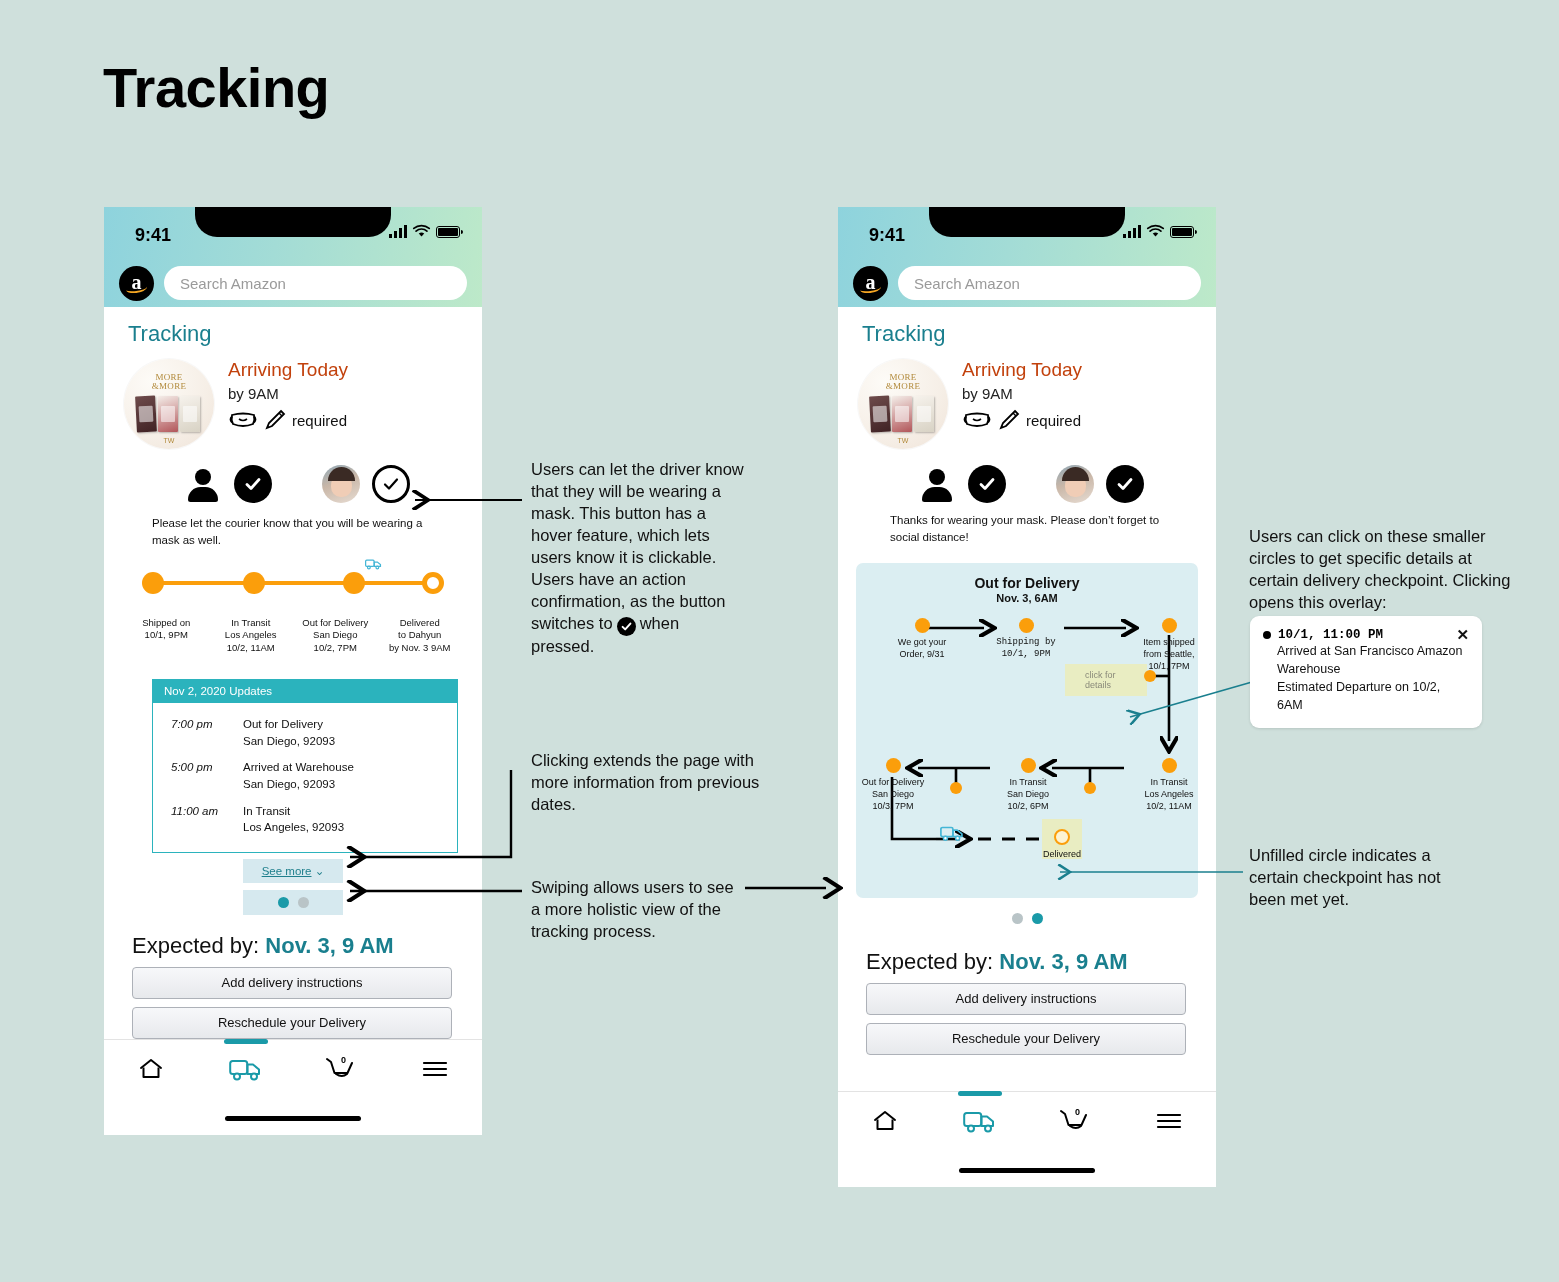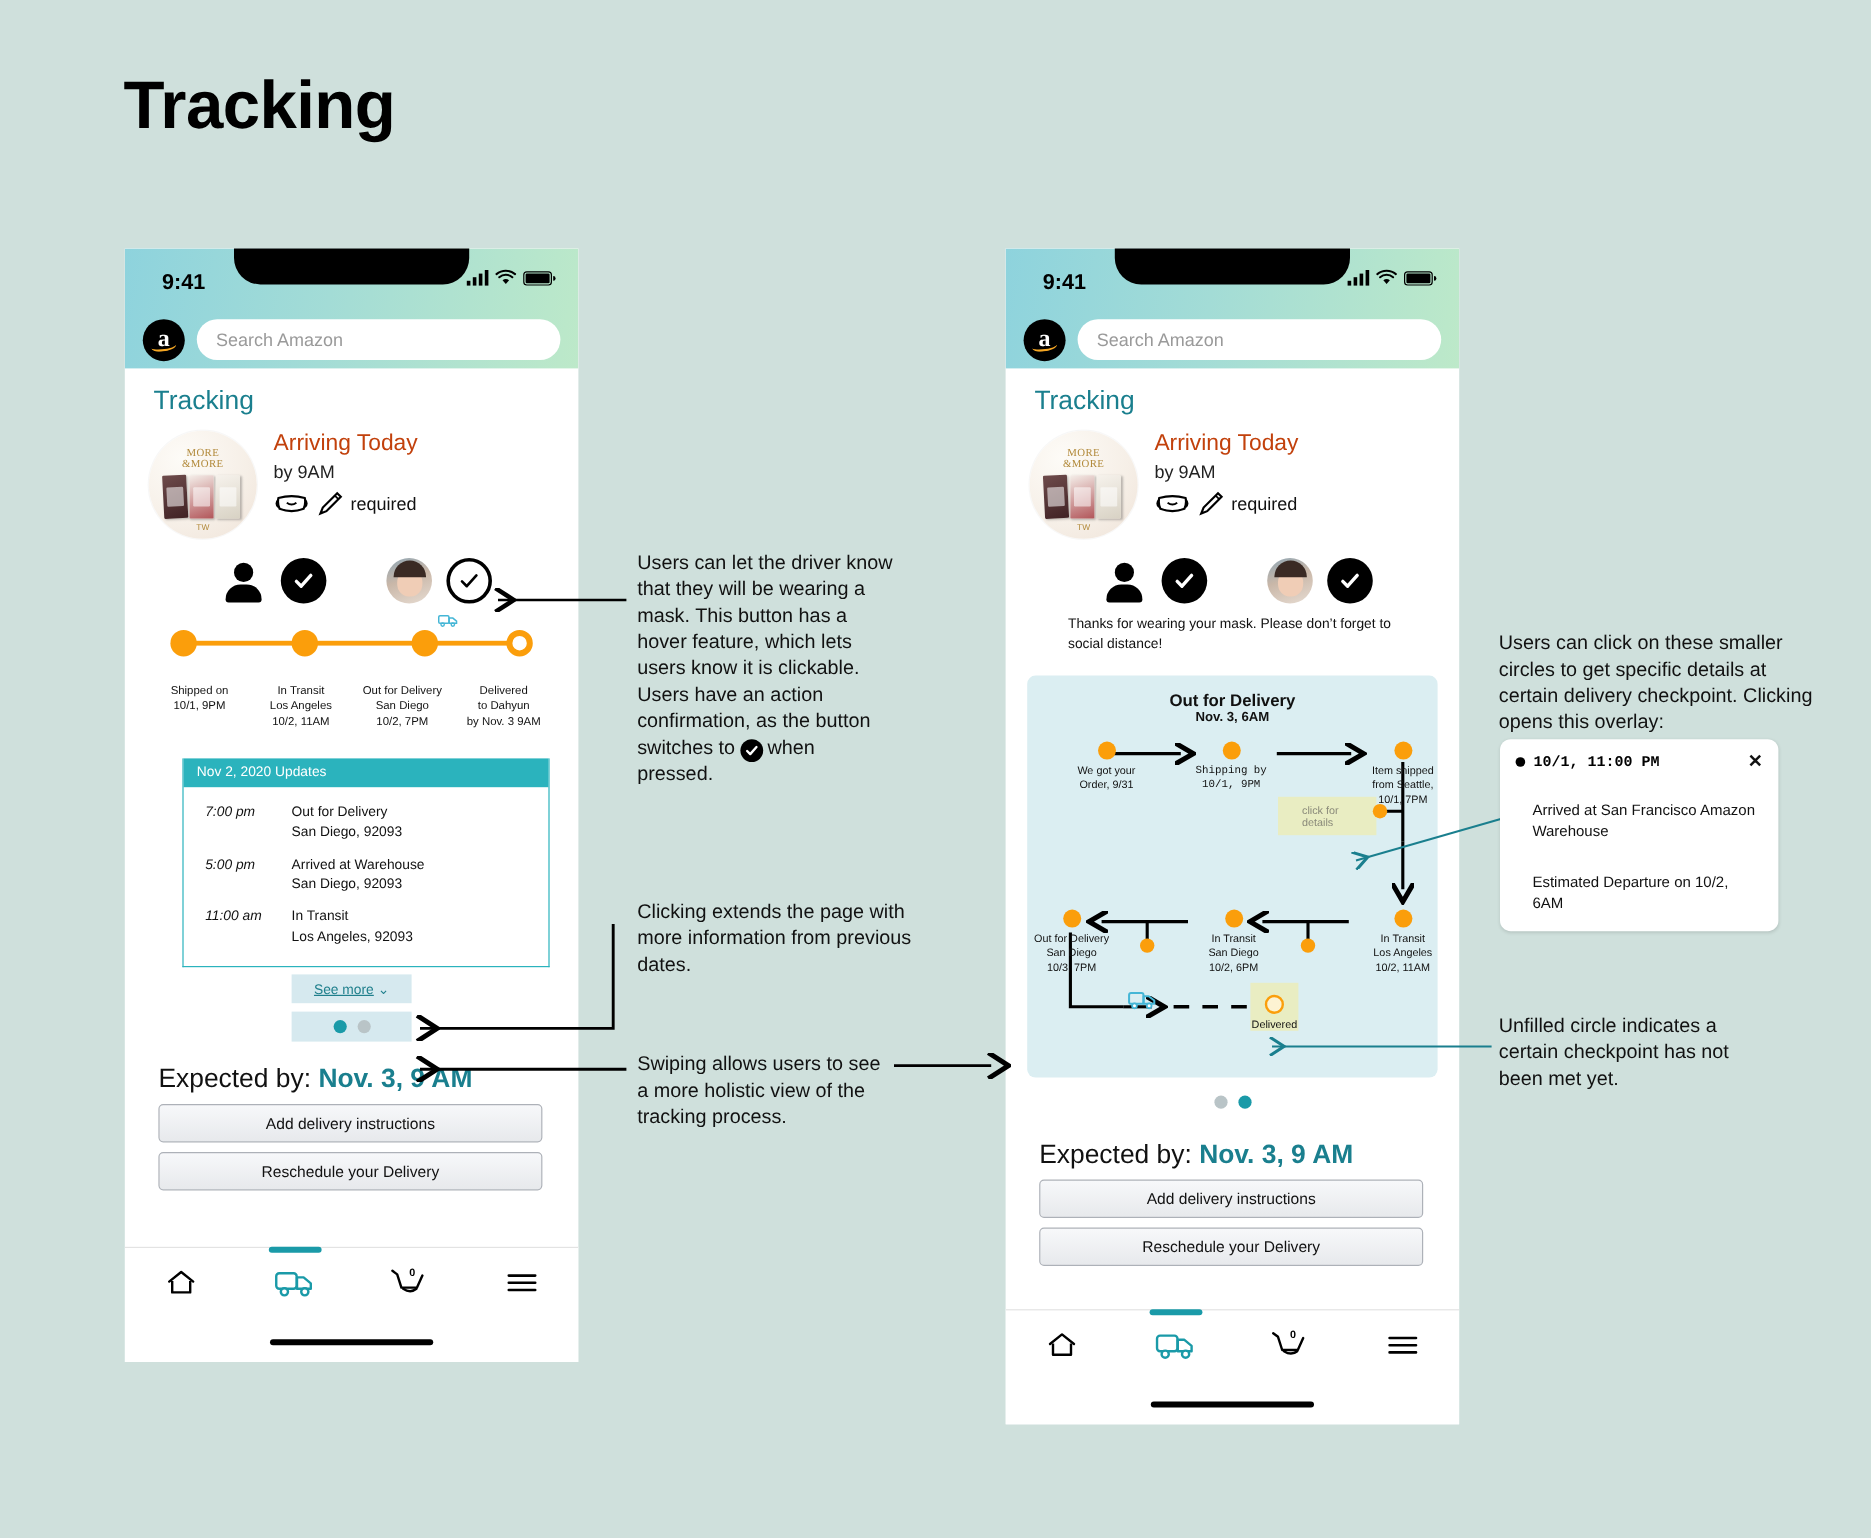--- a/index.html
+++ b/index.html
@@ -185,21 +185,21 @@
 
   
   .overlay{
     position:absolute; left:1250px; top:616px; width:232px; background:#fff; border-radius:9px;
     padding:11px 13px 14px 13px; box-shadow:0 1px 3px rgba(0,0,0,.12);
   }
   .ov-head{ display:flex; align-items:center; gap:7px; }
   .ov-bullet{ width:8px; height:8px; border-radius:50%; background:#000; flex:0 0 auto;}
   .ov-time{ font-size:12.5px; font-weight:bold; color:#000000; flex:1 1 auto;font-family:Liberation Mono, monospace;}
   .ov-close{ font-size:15px; font-weight:bold; color:#111; line-height:1; cursor:pointer;}
-  .ov-p{ font-size:12.5px; color:#111; line-height:1.4; margin-top:25px; padding-left:14px;}
+  .ov-p{ font-size:12.5px; color:#111; line-height:1.4; margin-top:1px; padding-left:14px;}
 
   svg{ display:block; overflow:visible; }
   .anno-svg{ position:absolute; left:0; top:0; width:1559px; height:1282px; pointer-events:none;}
 </style>
 </head>
 <body>
 
 <div class="page-title">Tracking</div>
 
 <div class="phone" id="phone-left">
@@ -274,20 +274,21 @@
       </div>
       <div class="icon-gap"></div>
       <div class="avatar"></div>
       <div class="circ outline">
         <svg width="20" height="20" viewBox="0 0 20 20">
           <path d="M4 10.5 l4 4 l8 -9" stroke="#000" stroke-width="2.2" fill="none" stroke-linecap="round" stroke-linejoin="round"></path>
         </svg>
       </div>
     </div>
 
+    <div class="note-txt second">Please let the courier know that you will be wearing a mask as well.</div>
 
     <div class="progress">
       <div class="line"></div>
       <div class="dot" style="left:0"></div>
       <div class="dot" style="left:33.3%"></div>
       <div class="dot" style="left:66.6%"></div>
       <div class="dot open" style="right:0"></div>
       <svg class="truck-mini" style="left:74%" viewBox="0 0 22 15">
         <rect x="0.8" y="2.5" width="11" height="8" rx="1.4" fill="none" stroke="#45b6d6" stroke-width="1.6"></rect>
         <path d="M12 5 h4 l4 3.2 v2.3 h-8 Z" fill="none" stroke="#45b6d6" stroke-width="1.6"></path>

